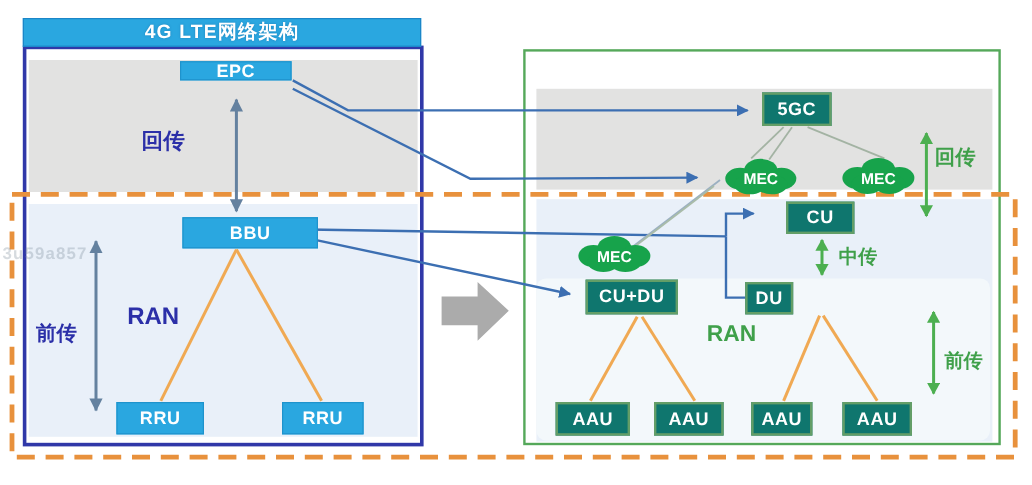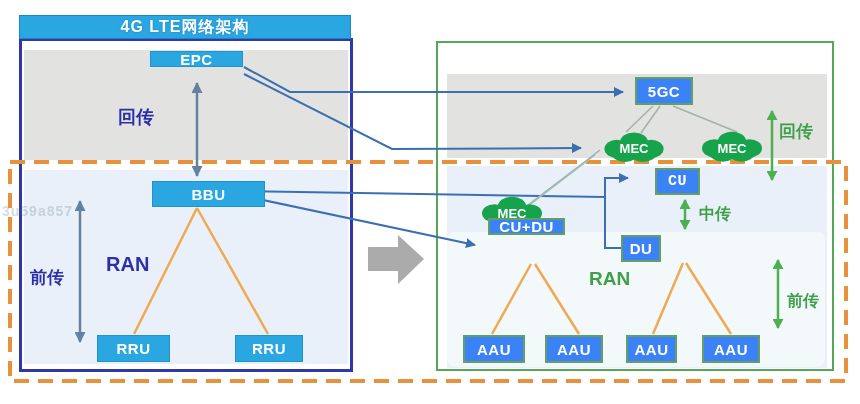--- a/index.html
+++ b/index.html
@@ -18,21 +18,21 @@
   
   .hdr{display:flex;align-items:center;justify-content:center;color:#fff;
        font-weight:bold;font-size:16px;letter-spacing:1px;box-sizing:border-box;
        text-shadow:0 0 2px rgba(0,60,120,.35);}
   .hdr-blue{background:#2AA7E0;border:1px solid #1B86C8;}
   .hdr-green{background:#58B55E;border:1px solid #42934A;text-shadow:0 0 2px rgba(20,90,40,.35);}
   
   .node{position:absolute;display:flex;align-items:center;justify-content:center;
         color:#fff;font-weight:bold;font-size:15px;letter-spacing:.5px;box-sizing:border-box;}
   .node-blue{background:#2AA7E0;border:1px solid #1E93CC;}
-  .node-green{background:#3b82f6;border:2px solid #639E67;}
+  .node-green{background:#0f766e;border:2px solid #639E67;}
   
   .lbl{position:absolute;font-weight:bold;white-space:nowrap;}
   .lbl-navy{color:#2B2FA8;}
   .lbl-green{color:#3FA04A;}
   .watermark{position:absolute;left:2px;top:203px;font-size:14px;letter-spacing:1px;
              color:rgba(120,135,150,.30);font-weight:bold;}
 </style>
 </head>
 <body>
 
@@ -121,27 +121,27 @@
   <div class="node node-blue" style="left:97px;top:335px;width:73px;height:27px;">
       <span>RRU</span>
     </div>
   <div class="node node-blue" style="left:235px;top:335px;width:68px;height:27px;">
       <span>RRU</span>
     </div>
 
   <div class="node node-green" style="left:635px;top:77px;width:58px;height:28px;">
       <span>5GC</span>
     </div>
-  <div class="node node-green" style="left:655px;top:168px;width:45px;height:27px;font-family:Liberation Mono, monospace;">
+  <div class="node node-green" style="left:655px;top:168px;width:57px;height:27px;">
       <span>CU</span>
     </div>
   <div class="node node-green" style="left:621px;top:235px;width:40px;height:27px;">
       <span>DU</span>
     </div>
-  <div class="node node-green" style="left:488px;top:218px;width:77px;height:17px;align-items:center;">
+  <div class="node node-green" style="left:488px;top:233px;width:77px;height:29px;align-items:center;">
       <span>CU+DU</span>
     </div>
   <div class="node node-green" style="left:463px;top:335px;width:62px;height:28px;">
       <span>AAU</span>
     </div>
   <div class="node node-green" style="left:545px;top:335px;width:58px;height:28px;">
       <span>AAU</span>
     </div>
   <div class="node node-green" style="left:626px;top:335px;width:51px;height:28px;">
       <span>AAU</span>

